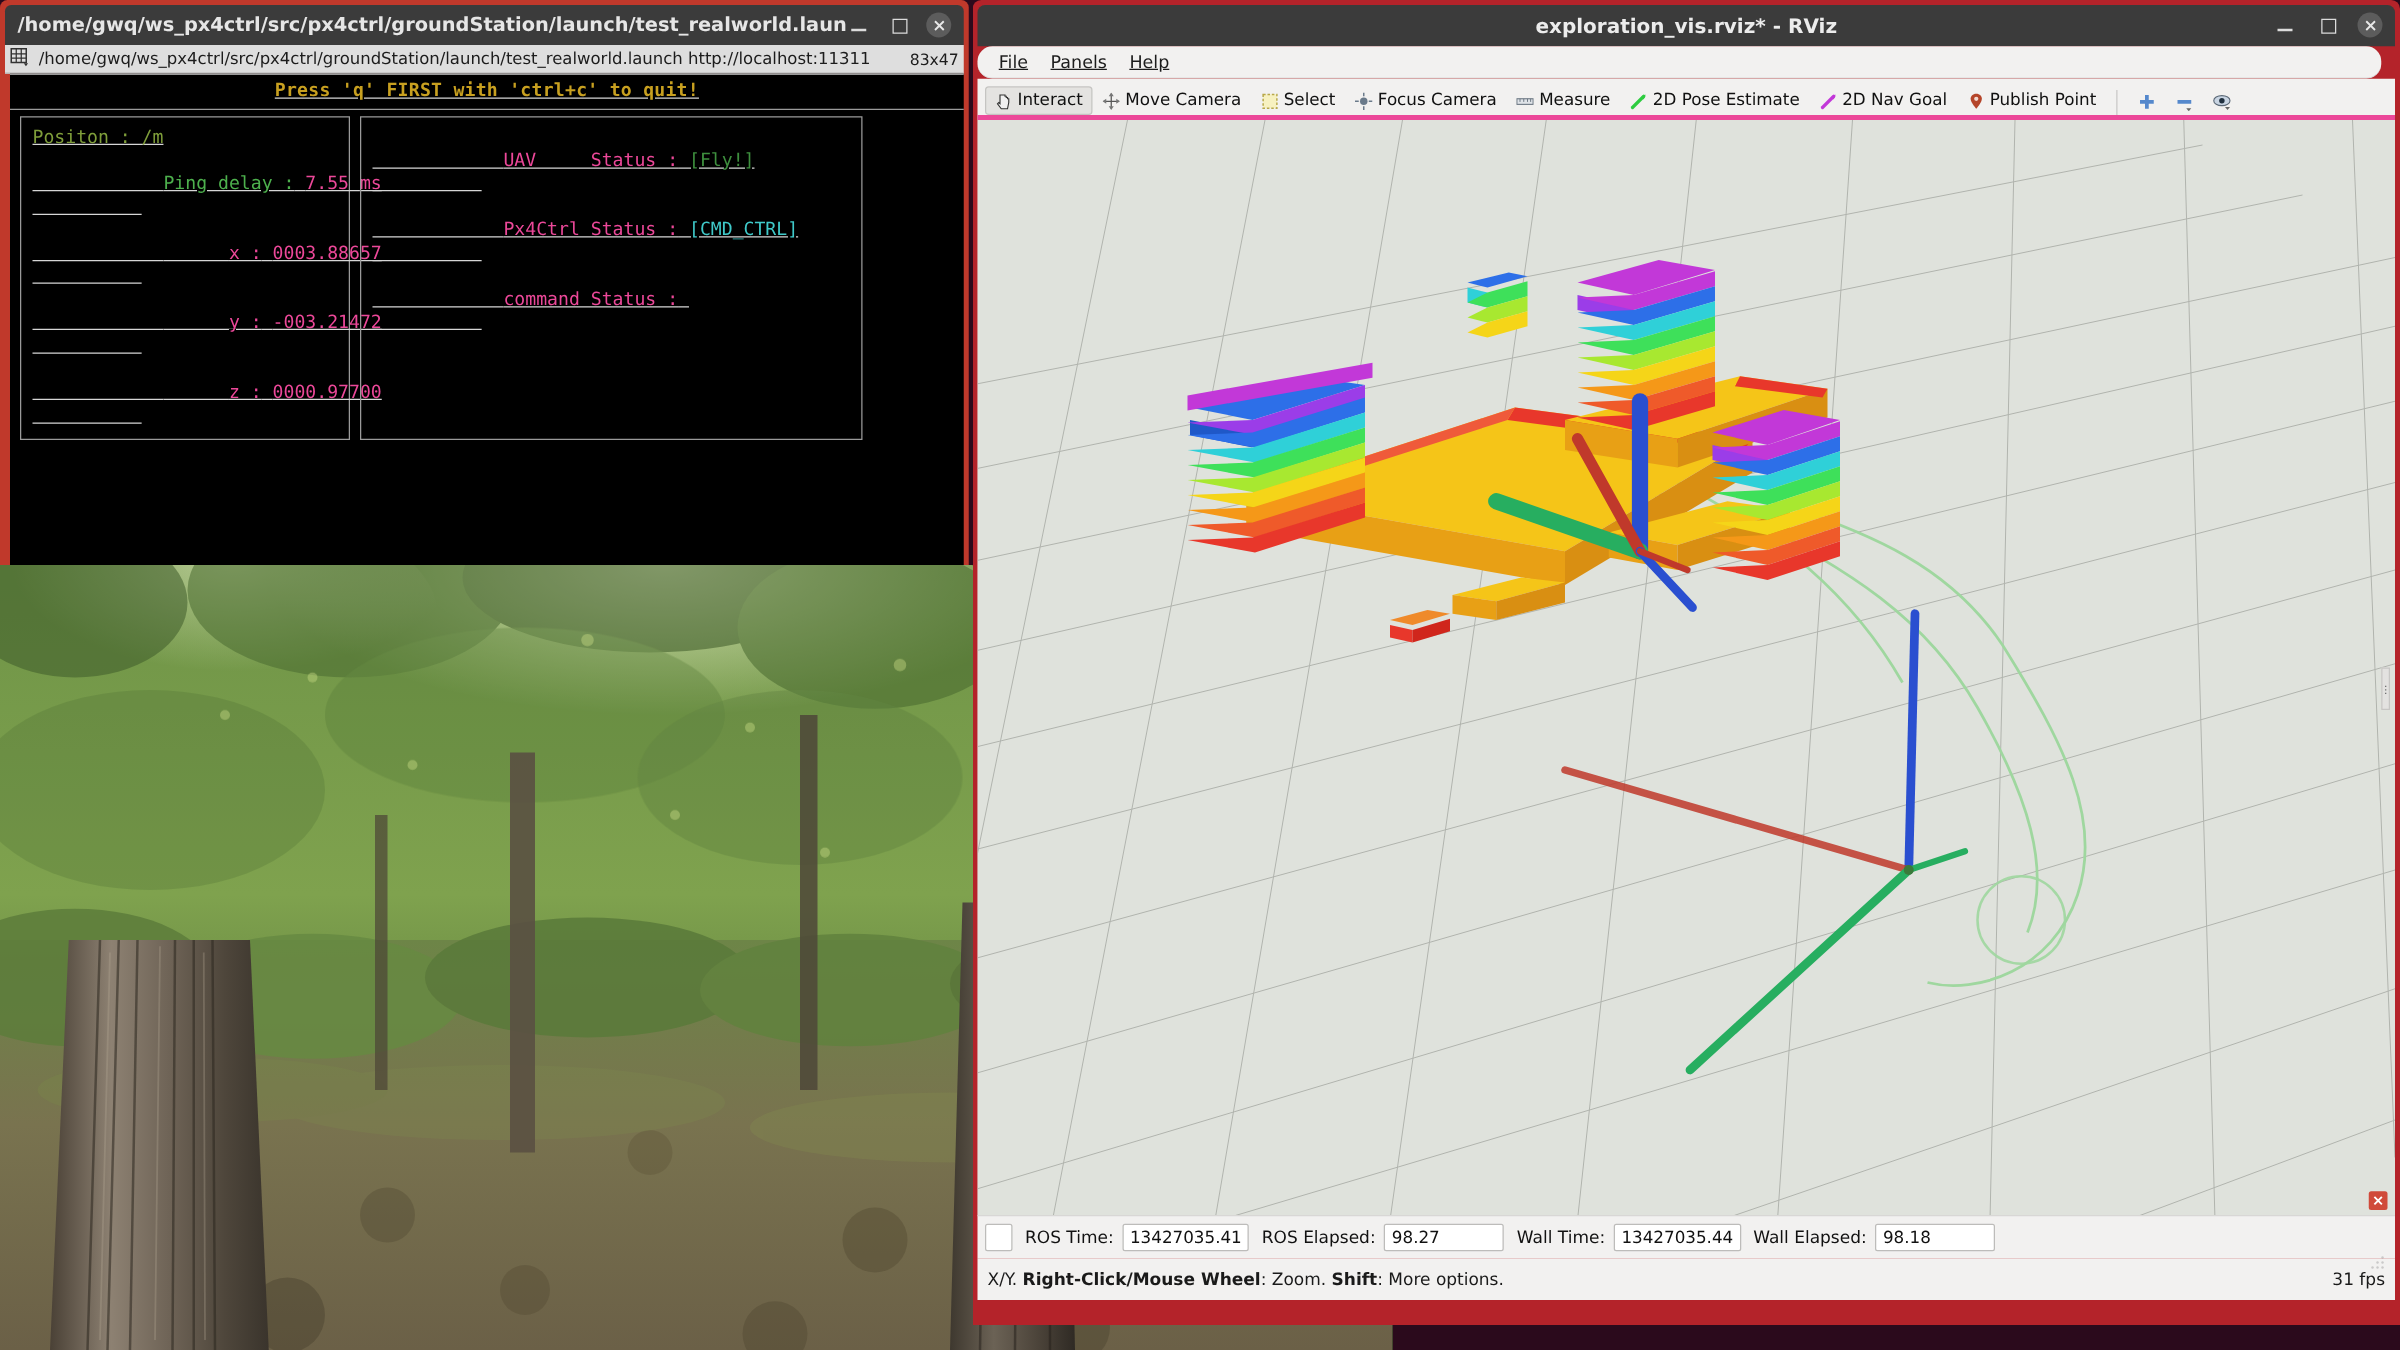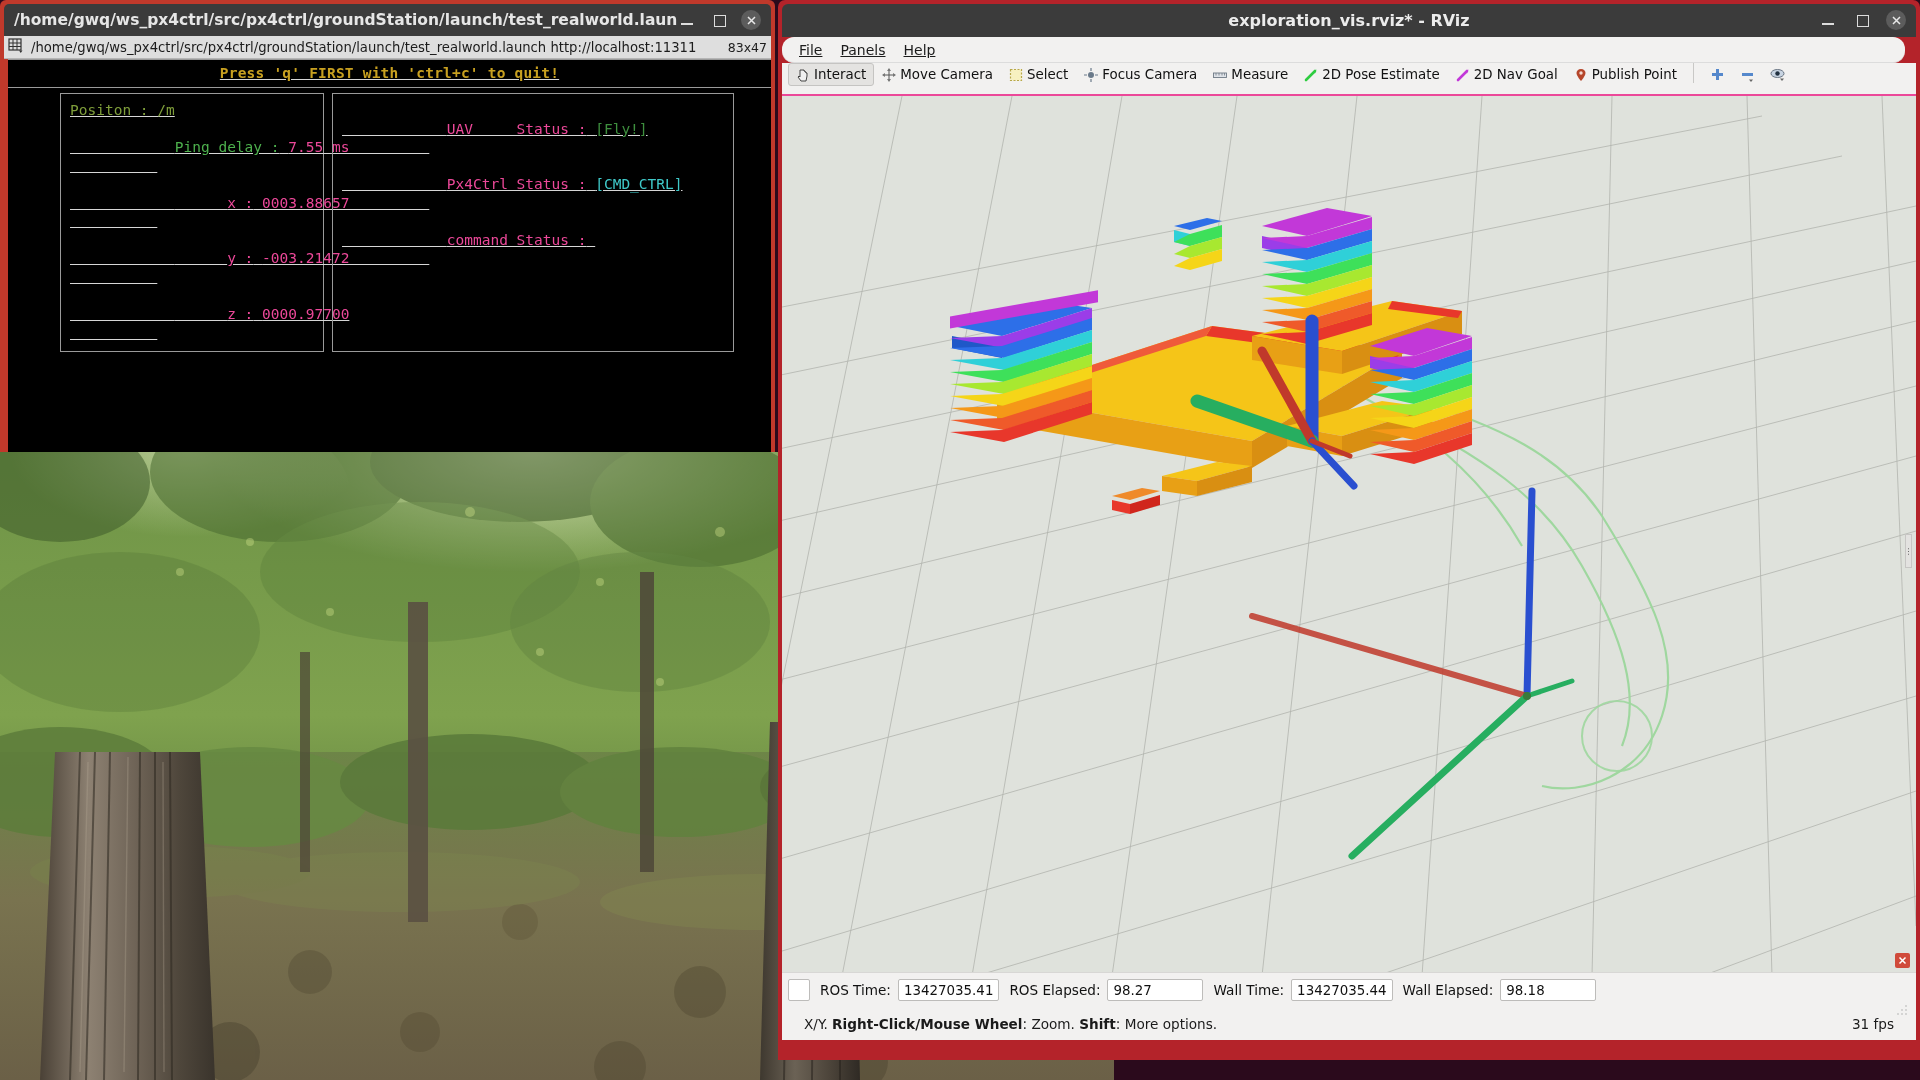--- a/index.html
+++ b/index.html
@@ -82,21 +82,21 @@
     height: 27px; display: flex; align-items: center; justify-content: center;
     color: #c8a020; font-weight: bold; font-size: 14.5px; letter-spacing: .2px;
   }
   .uav-row {
     height: 28px; display: flex; align-items: center;
     padding: 0 8px;
   }
   .uav-name { color: #5fa83a; font-size: 14.5px; font-weight: bold; }
   .uav-mode { margin-left: auto; color: #d6d6d6; font-size: 14.5px; }
 
-  .panels { display: flex; gap: 8px; padding: 0 8px; margin-top: 5px; margin-left: 44px; }
+  .panels { display: flex; gap: 8px; padding: 0 8px; margin-top: 5px; }
   .panel {
     border: 1px solid #9a9a9a; padding: 7px 9px 9px 9px;
     line-height: 1.28;
   }
   .panel.left { width: 264px; }
   .panel.right { width: 402px; }
   .k-green { color: #4db04d; }
   .k-olive { color: #7f9e3a; }
   .k-gray  { color: #ec4899; }
   .k-cyan  { color: #3fc9c9; }
@@ -134,22 +134,22 @@
     border-radius: 12px;
   }
   .menu-item {
     font-size: 14px; color: #1c1c1c; padding: 2px 9px; cursor: default;
     font-family: "DejaVu Sans", sans-serif;
   }
   .menu-item u { text-decoration: underline; }
 
   .rviz-toolbar {
     position: absolute; left: 4px; top: 63px; right: 4px; height: 33px;
-    background: #f2f1f0; display: flex; align-items: flex-start; padding-left: 6px;
-    border-bottom: 2px solid #ec4899;
+    background: #f2f1f0; display: flex; align-items: flex-end; padding-left: 6px;
+    border-bottom: 4px solid #ec4899;
   }
   .tool-btn {
     display: flex; align-items: center; gap: 4px;
     padding: 3px 7px; font-size: 13.4px; color: #111; cursor: pointer;
     font-family: "DejaVu Sans", sans-serif; white-space: nowrap;
     border: 1px solid transparent; border-radius: 3px;
   }
   .tool-btn.active { background: #e4e3e1; border: 1px solid #c5c4c2; }
   .tool-sep { width: 1px; height: 20px; background: #c9c8c6; margin: 0 8px; }
   .icon-sq { width: 14px; height: 14px; display: inline-block; }
@@ -167,21 +167,21 @@
   }
   .stat-lbl { font-size: 13.6px; color: #111; margin: 0 7px 0 10px; font-family: "DejaVu Sans", sans-serif; }
   .stat-fld {
     background: #fff; border: 1px solid #bdbcba; border-radius: 2px;
     height: 22px; min-width: 96px; font-size: 13.4px; color: #111;
     display: flex; align-items: center; padding: 0 5px;
     font-family: "DejaVu Sans", sans-serif;
   }
   .rviz-hintrow {
     position: absolute; left: 4px; right: 4px; bottom: 20px; height: 33px;
-    background: #f2f1f0; display: flex; align-items: center; padding: 0 22px;
+    background: #f2f1f0; display: flex; align-items: center; padding: 0 8px;
   }
   .hint-text { font-size: 13.6px; color: #1a1a1a; font-family: "DejaVu Sans", sans-serif; }
   .hint-text b { font-weight: bold; }
   .fps { margin-left: auto; font-size: 13.6px; color: #1a1a1a; font-family: "DejaVu Sans", sans-serif; }
 
   .close-dot {
     position: absolute; right: 10px; bottom: 92px;
     width: 15px; height: 15px; background: #d04a3a; border-radius: 2px;
     display: flex; align-items: center; justify-content: center;
     color: #fff; font-size: 11px; line-height: 1;

